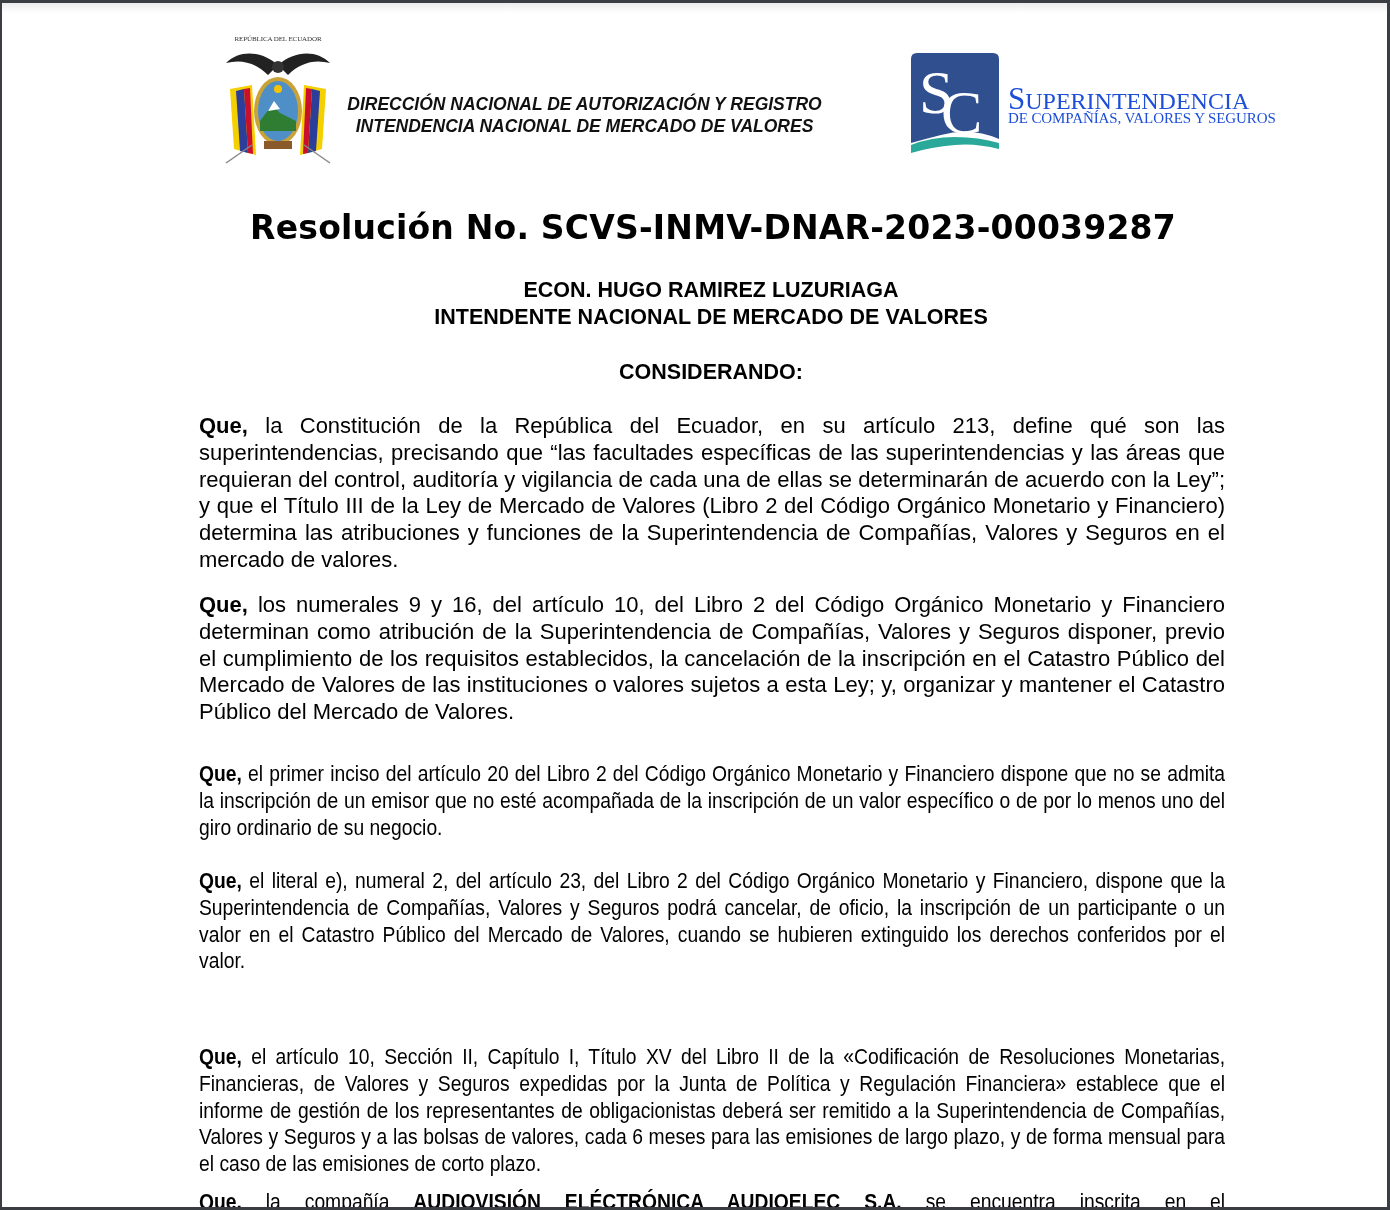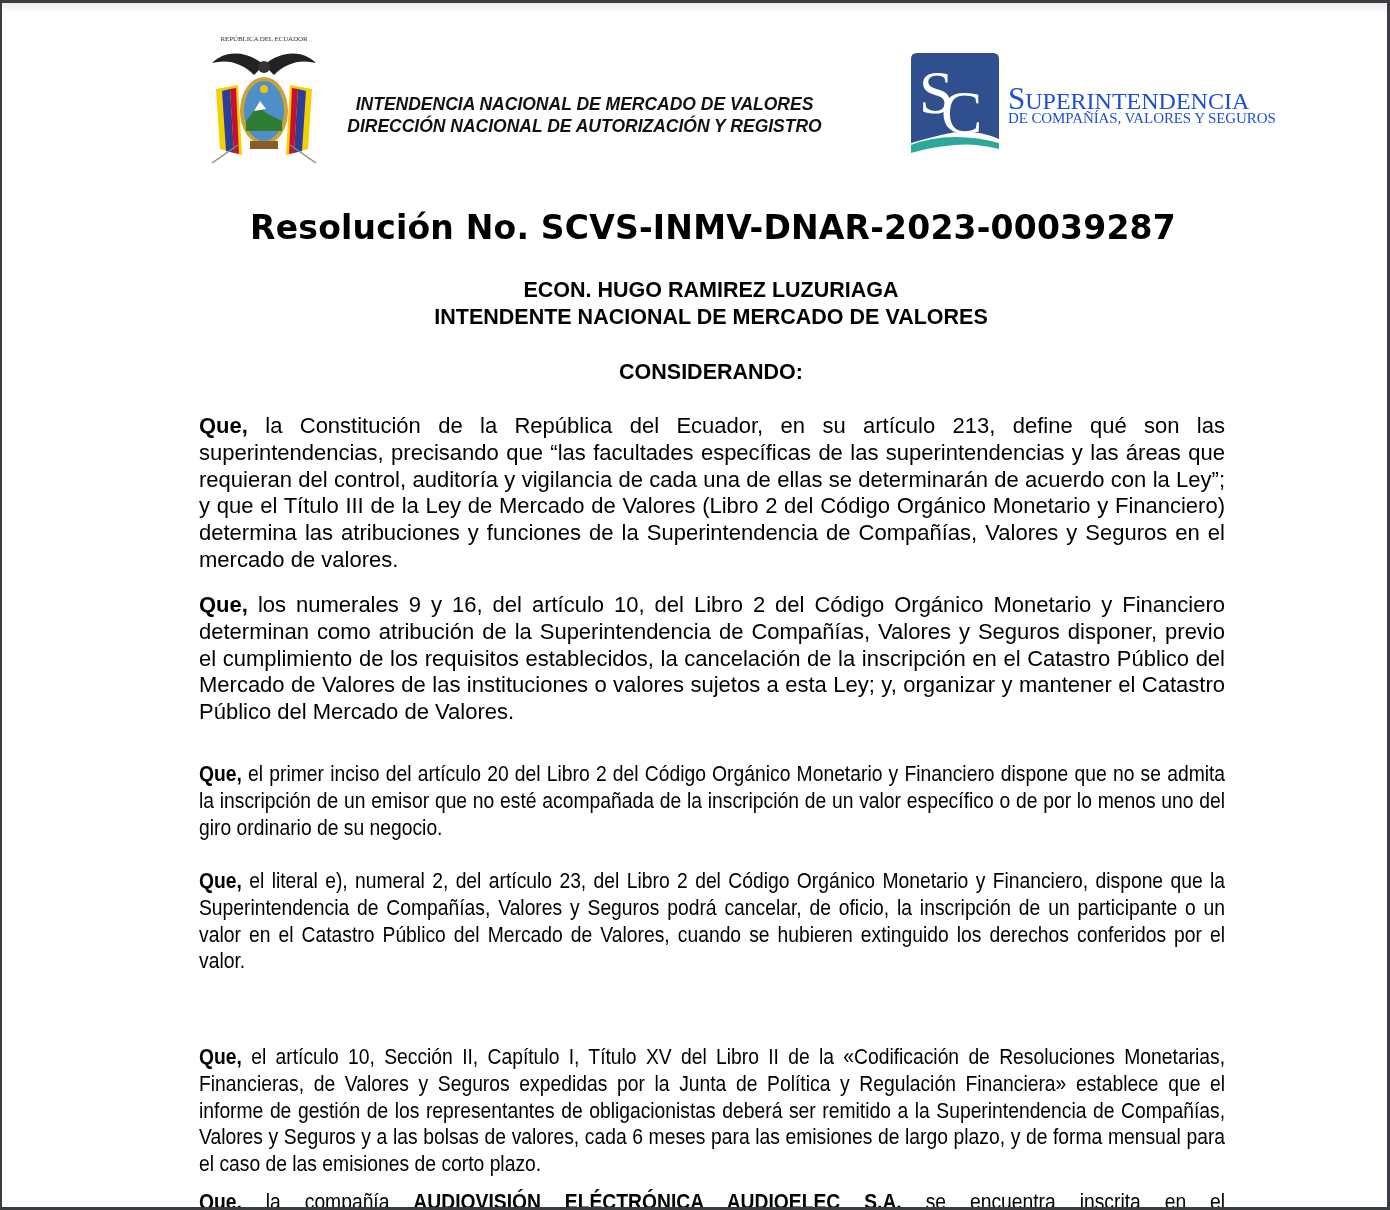--- a/index.html
+++ b/index.html
@@ -6,21 +6,21 @@
   html, body { width: 1390px; height: 1210px; overflow: hidden; background: #3a3d42; }
   .page {
     position: absolute; left: 2px; top: 3px; width: 1385px; height: 1204px;
     background: #ffffff; overflow: hidden;
   }
   .page::before {
     content: ""; position: absolute; left: 0; right: 0; top: 0; height: 10px;
     background: linear-gradient(#ececec, #ffffff); pointer-events: none;
   }
   
-  .coat { position: absolute; left: 206px; top: 32px; width: 112px; height: 132px; }
+  .coat { position: absolute; left: 220px; top: 32px; width: 112px; height: 132px; }
   .coat-caption { position: absolute; left: 0; top: 0; width: 112px; text-align: center;
     font-family: "Liberation Serif", serif; font-size: 7px; color: #333; letter-spacing: -0.1px; }
   .coat svg { position: absolute; left: 0; top: 10px; }
   .hdr-text { position: absolute; left: 320px; top: 90px; width: 525px; text-align: center;
     font-family: "Liberation Sans", sans-serif; font-weight: bold; font-style: italic;
     font-size: 17.5px; line-height: 22px; color: #111; }
   .sc-logo { position: absolute; left: 909px; top: 50px; width: 88px; height: 104px; }
   .sc-name { position: absolute; left: 1006px; top: 84px; font-family: "Liberation Serif", serif;
     color: #1d4ed8; }
   .sc-name .big { font-size: 24px; letter-spacing: 0px; line-height: 24px; }
@@ -74,22 +74,22 @@
       <path d="M38 76 L50 60 L58 68 L74 76 L74 86 L38 86 Z" fill="#2e7d32"></path>
       <path d="M46 66 L52 56 L58 64 Z" fill="#ffffff"></path>
       <circle cx="56" cy="44" r="4" fill="#f5c400"></circle>
       <rect x="42" y="96" width="28" height="8" fill="#8a5a2b"></rect>
       <line x1="4" y1="118" x2="30" y2="100" stroke="#888" stroke-width="1.5"></line>
       <line x1="108" y1="118" x2="82" y2="100" stroke="#888" stroke-width="1.5"></line>
     </svg>
   </div>
 
   <div class="hdr-text">
+    <div>DIRECCIÓN NACIONAL DE AUTORIZACIÓN Y REGISTRO</div>
     <div>INTENDENCIA NACIONAL DE MERCADO DE VALORES</div>
-    <div>DIRECCIÓN NACIONAL DE AUTORIZACIÓN Y REGISTRO</div>
   </div>
 
   <div class="sc-logo">
     <svg width="88" height="104" viewBox="0 0 88 104">
       <path d="M6 0 H82 Q88 0 88 6 V86 Q60 74 30 82 Q14 86 0 90 V6 Q0 0 6 0 Z" fill="#2f4f8f"></path>
       <path d="M0 92 Q20 84 44 84 Q68 84 88 90 V96 Q64 90 44 92 Q20 94 0 100 Z" fill="#2aa99a"></path>
       <text x="8" y="60" font-family="Liberation Serif, serif" font-size="62" fill="#ffffff">S</text>
       <text x="30" y="80" font-family="Liberation Serif, serif" font-size="62" fill="#ffffff">C</text>
     </svg>
   </div>

